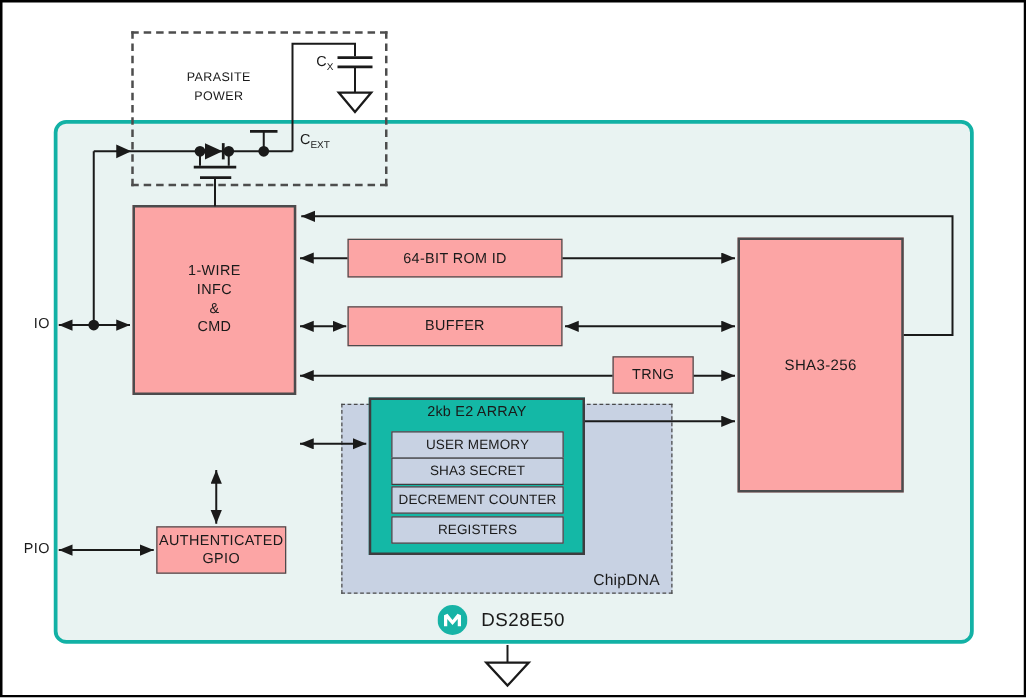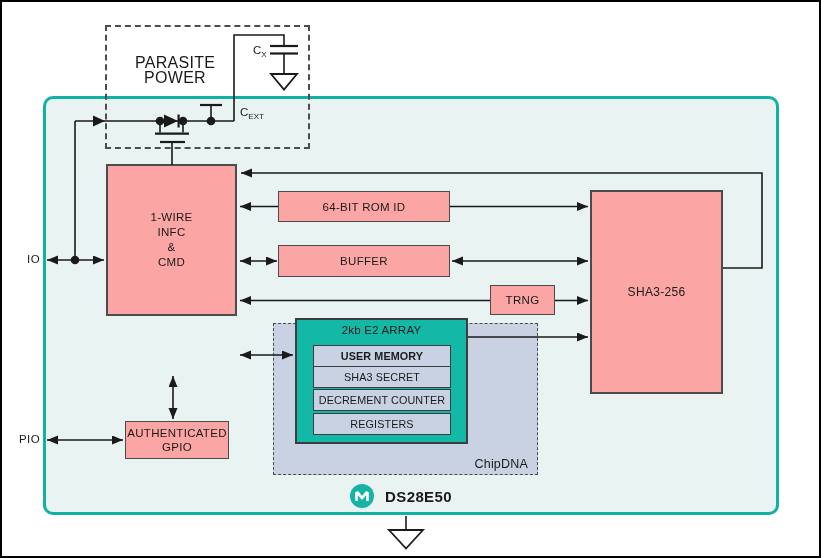--- a/index.html
+++ b/index.html
@@ -12,21 +12,21 @@
   .chip-box {
     position:absolute; left:41px; top:94px; width:736px; height:419px;
     background:#e9f3f2; border:3px solid #12b1a5; border-radius:10px;
   }
   .parasite-box {
     position:absolute; left:103px; top:23px; width:205px; height:124px;
     border:2px dashed #4d4d4d; background:transparent;
   }
   .parasite-label {
     position:absolute; left:133px; top:53px; width:80px;
-    font-size:16px; line-height:15px; text-align:center; letter-spacing:.3px;
+    font-size:10px; line-height:15px; text-align:center; letter-spacing:.3px;
   }
   .chipdna-box {
     position:absolute; left:271px; top:321px; width:265px; height:152px;
     background:#c8d2e3; border:1.5px dashed #4a4a4a;
   }
   .chipdna-label {
     position:absolute; right:9px; bottom:3px; font-size:12.5px; letter-spacing:.2px;
   }
   .blk {
     position:absolute; background:#fca5a5; border:1.7px solid #4b4b4d;
@@ -54,21 +54,21 @@
   .pin-io  { left:8px; top:251px; width:30px; text-align:right; }
   .pin-pio { left:4px; top:431px; width:34px; text-align:right; }
   .cap-label { position:absolute; font-size:11.5px; }
   .cap-label sub { font-size:8px; }
   .cx-label   { left:251px; top:42px; }
   .cext-label { left:238px; top:104px; }
   .footer-brand {
     position:absolute; left:348px; top:482px; height:24px;
     display:flex; align-items:center; gap:11px;
   }
-  .brand-part { font-size:15px; font-weight:bold; letter-spacing:.4px; }
+  .brand-part { font-size:15px; font-weight:normal; letter-spacing:.4px; }
   svg.wires { position:absolute; left:0; top:0; pointer-events:none; }
 </style>
 </head>
 <body>
 
 <div class="page">
 
   <div class="chip-box"></div>
 
   <div class="chipdna-box">
@@ -101,21 +101,21 @@
   <div class="blk blk-sha3">SHA3-256</div>
   <div class="blk blk-gpio">
     <div>
       <div>AUTHENTICATED</div>
       <div>GPIO</div>
     </div>
   </div>
 
   <div class="e2-box">
     <div class="e2-title">2kb E2 ARRAY</div>
-    <div class="e2-row" style="top:25px;font-weight:bold;">USER MEMORY</div>
+    <div class="e2-row" style="top:25px;">USER MEMORY</div>
     <div class="e2-row" style="top:46px;">SHA3 SECRET</div>
     <div class="e2-row" style="top:93px;">REGISTERS</div>
     <div class="e2-row" style="top:69px;">DECREMENT COUNTER</div>
   </div>
 
   <div class="footer-brand">
     <svg width="24" height="24" viewBox="0 0 24 24">
       <circle cx="12" cy="12" r="12" fill="#17b3a6"></circle>
       <path fill="#ffffff" d="M5.2,17 V8.2 L8,7 L12,12 L16,7 L18.8,8.2 V17 H16.2 V11.2 L12,15.9 L7.8,11.2 V17 Z"></path>
     </svg>

